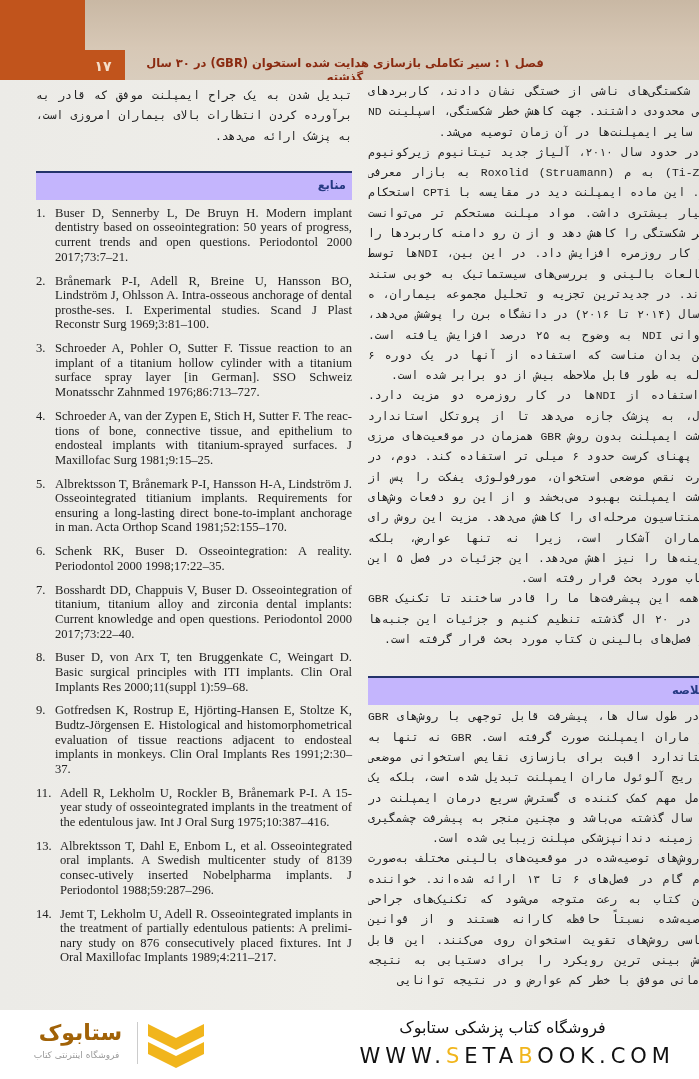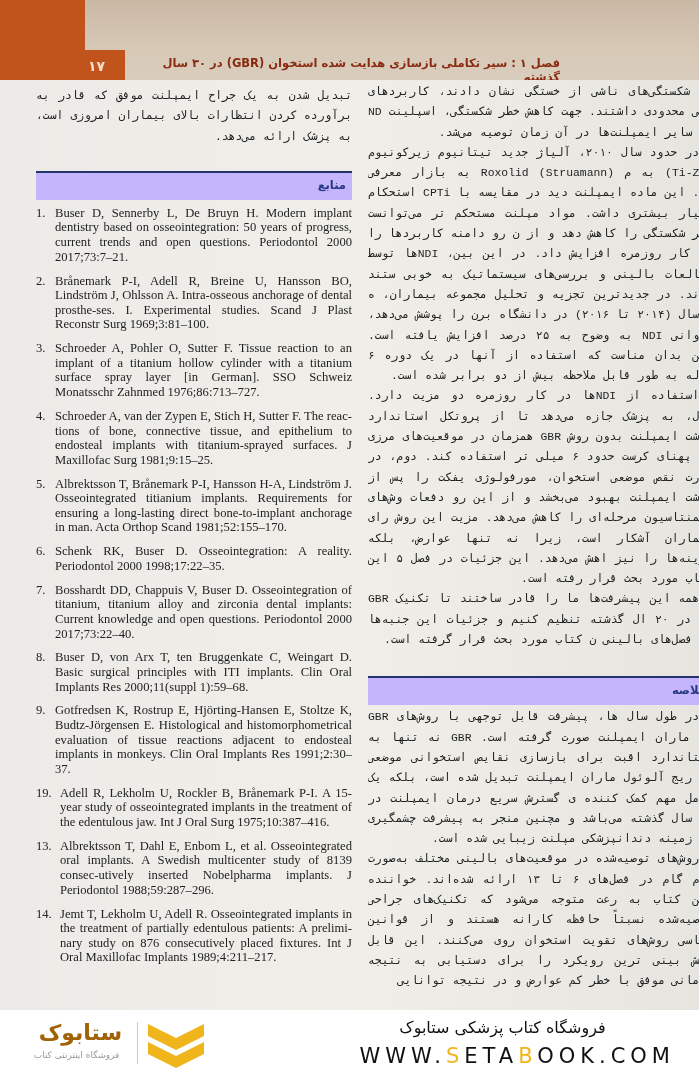--- a/index.html
+++ b/index.html
@@ -1,21 +1,21 @@
 <!DOCTYPE html>
 <html><head>
 <meta charset="utf-8">
 <style>
   html,body{margin:0;padding:0;}
   body{width:699px;height:1079px;overflow:hidden;background:#e9e8e4;position:relative;font-family:"DejaVu Serif",serif;color:#1c1c1c;}
   .topband{position:absolute;left:0;top:0;width:699px;height:80px;background:linear-gradient(180deg,#c9b8a4 0%,#d7c8b6 60%,#d9cdbd 100%);}
   .orange{position:absolute;left:0;top:0;width:85px;height:83px;background:#c1541c;}
-  .pagenum{position:absolute;left:88px;top:58px;width:30px;color:#f4ddc8;font-family:"DejaVu Sans",sans-serif;font-weight:bold;font-size:14px;}
+  .pagenum{position:absolute;left:88px;top:58px;width:30px;text-align:center;color:#f4ddc8;font-family:"DejaVu Sans",sans-serif;font-weight:bold;font-size:14px;}
   .orange2{position:absolute;left:85px;top:50px;width:40px;height:33px;background:#c1541c;}
-  .running{position:absolute;left:130px;top:56px;width:430px;text-align:right;direction:rtl;color:#8a2a10;font-family:"DejaVu Sans",sans-serif;font-size:11.5px;font-weight:bold;}
+  .running{position:absolute;left:130px;top:56px;width:430px;text-align:center;direction:rtl;color:#8a2a10;font-family:"DejaVu Sans",sans-serif;font-size:11.5px;font-weight:bold;}
   .page{position:absolute;left:0;top:80px;width:699px;height:930px;background:linear-gradient(90deg,#ecebe7 0%,#efeee9 50%,#e6e5e0 100%);}
   .col-left{position:absolute;left:36px;top:82px;width:316px;}
   .col-right{position:absolute;left:368px;top:82px;width:331px;direction:rtl;overflow:hidden;}
   .fa{direction:rtl;font-family:Liberation Mono, monospace;font-size:11.4px;line-height:20.3px;text-align:justify;color:#1f1f1f;}
   .fa p{margin:0;}
   .fa .indent{text-indent:14px;}
   .sec-head{position:relative;height:27px;background:#c4b5fd;border-top:2.5px solid #24336a;margin:0;}
   .sec-head span{position:absolute;right:6px;top:5px;color:#263a82;font-family:"DejaVu Sans",sans-serif;font-weight:bold;font-size:11.5px;direction:rtl;}
   .refs{list-style:none;margin:6px 0 0 0;padding:0;font-family:"Liberation Serif",serif;font-size:12.6px;line-height:14.6px;color:#222;}
   .refs li{position:relative;padding-left:19px;margin-bottom:9.3px;text-align:justify;}
@@ -52,21 +52,21 @@
   <ol class="refs">
     <li><span class="num">1.</span><span>Buser D, Sennerby L, De Bruyn H. Modern implant dentistry based on osseointegration: 50 years of progress, current trends and open questions. Periodontol 2000 2017;73:7–21.</span></li>
     <li><span class="num">2.</span><span>Brånemark P-I, Adell R, Breine U, Hansson BO, Lindström J, Ohlsson A. Intra-osseous anchorage of dental prosthe-ses. I. Experimental studies. Scand J Plast Reconstr Surg 1969;3:81–100.</span></li>
     <li><span class="num">3.</span><span>Schroeder A, Pohler O, Sutter F. Tissue reaction to an implant of a titanium hollow cylinder with a titanium surface spray layer [in German]. SSO Schweiz Monatsschr Zahnmed 1976;86:713–727.</span></li>
     <li><span class="num">4.</span><span>Schroeder A, van der Zypen E, Stich H, Sutter F. The reac-tions of bone, connective tissue, and epithelium to endosteal implants with titanium-sprayed surfaces. J Maxillofac Surg 1981;9:15–25.</span></li>
     <li><span class="num">5.</span><span>Albrektsson T, Brånemark P-I, Hansson H-A, Lindström J. Osseointegrated titianium implants. Requirements for ensuring a long-lasting direct bone-to-implant anchorage in man. Acta Orthop Scand 1981;52:155–170.</span></li>
     <li><span class="num">6.</span><span>Schenk RK, Buser D. Osseointegration: A reality. Periodontol 2000 1998;17:22–35.</span></li>
     <li><span class="num">7.</span><span>Bosshardt DD, Chappuis V, Buser D. Osseointegration of titanium, titanium alloy and zirconia dental implants: Current knowledge and open questions. Periodontol 2000 2017;73:22–40.</span></li>
     <li><span class="num">8.</span><span>Buser D, von Arx T, ten Bruggenkate C, Weingart D. Basic surgical principles with ITI implants. Clin Oral Implants Res 2000;11(suppl 1):59–68.</span></li>
     <li><span class="num">9.</span><span>Gotfredsen K, Rostrup E, Hjörting-Hansen E, Stoltze K, Budtz-Jörgensen E. Histological and histomorphometrical evaluation of tissue reactions adjacent to endosteal implants in monkeys. Clin Oral Implants Res 1991;2:30–37.</span></li>
-    <li class="two"><span class="num">19.</span><span>Adell R, Lekholm U, Rockler B, Brånemark P-I. A 15-year study of osseointegrated implants in the treatment of the edentulous jaw. Int J Oral Surg 1975;10:387–416.</span></li>
+    <li class="two"><span class="num">11.</span><span>Adell R, Lekholm U, Rockler B, Brånemark P-I. A 15-year study of osseointegrated implants in the treatment of the edentulous jaw. Int J Oral Surg 1975;10:387–416.</span></li>
     <li class="two"><span class="num">13.</span><span>Albrektsson T, Dahl E, Enbom L, et al. Osseointegrated oral implants. A Swedish multicenter study of 8139 consec-utively inserted Nobelpharma implants. J Periodontol 1988;59:287–296.</span></li>
     <li class="two"><span class="num">14.</span><span>Jemt T, Lekholm U, Adell R. Osseointegrated implants in the treatment of partially edentulous patients: A prelimi-nary study on 876 consecutively placed fixtures. Int J Oral Maxillofac Implants 1989;4:211–217.</span></li>
 
   </ol>
 </div>
 
 <div class="col-right">
   <div class="fa" style="margin-right:-14px;">
     <p>یل شکستگی‌های ناشی از خستگی نشان دادند، کاربردهای ینی محدودی داشتند. جهت کاهش خطر شکستگی، اسپلینت ND به سایر ایمپلنت‌ها در آن زمان توصیه می‌شد.</p>
     <p class="indent">در حدود سال ۲۰۱۰، آلیاژ جدید تیتانیوم زیرکونیوم (Ti-Zr) به م Roxolid (Struamann) به بازار معرفی شد. این ماده ایمپلنت دید در مقایسه با CPTi استحکام بسیار بیشتری داشت. مواد مپلنت مستحکم تر می‌توانست خطر شکستگی را کاهش دهد و از ن رو دامنه کاربردها را در کار روزمره افزایش داد. در این بین، NDIها توسط مطالعات بالینی و بررسی‌های سیستماتیک به خوبی ستند شدند. در جدیدترین تجزیه و تحلیل مجموعه بیماران، ه ۳ سال (۲۰۱۴ تا ۲۰۱۶) در دانشگاه برن را پوشش می‌دهد، راوانی NDI به وضوح به ۲۵ درصد افزایش یافته است. این بدان مناست که استفاده از آنها در یک دوره ۶ ساله به طور قابل ملاحظه بیش از دو برابر شده است.</p>

